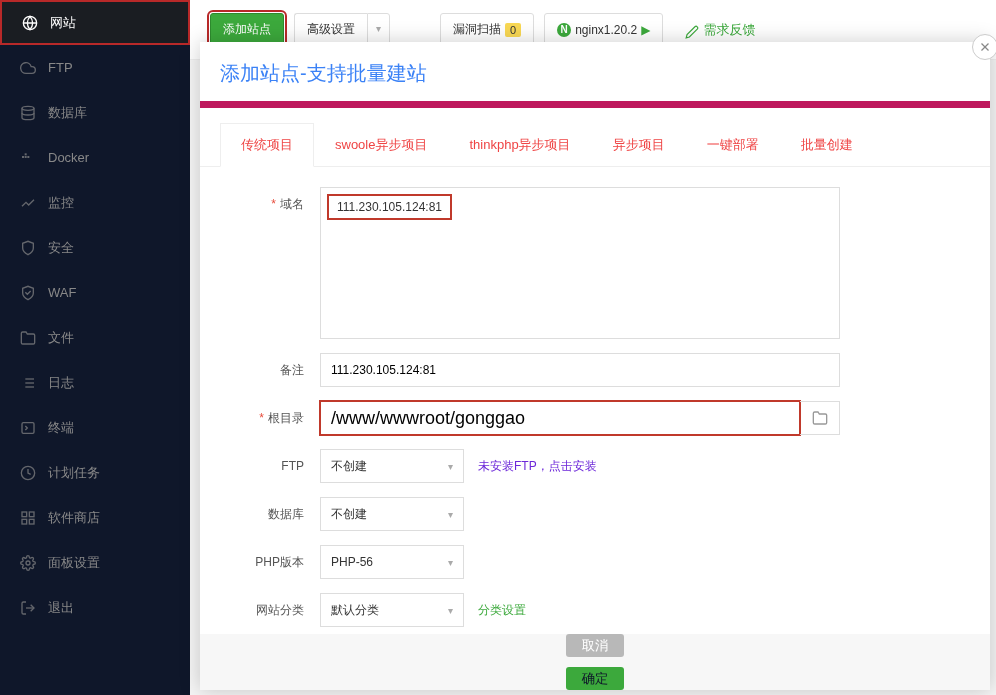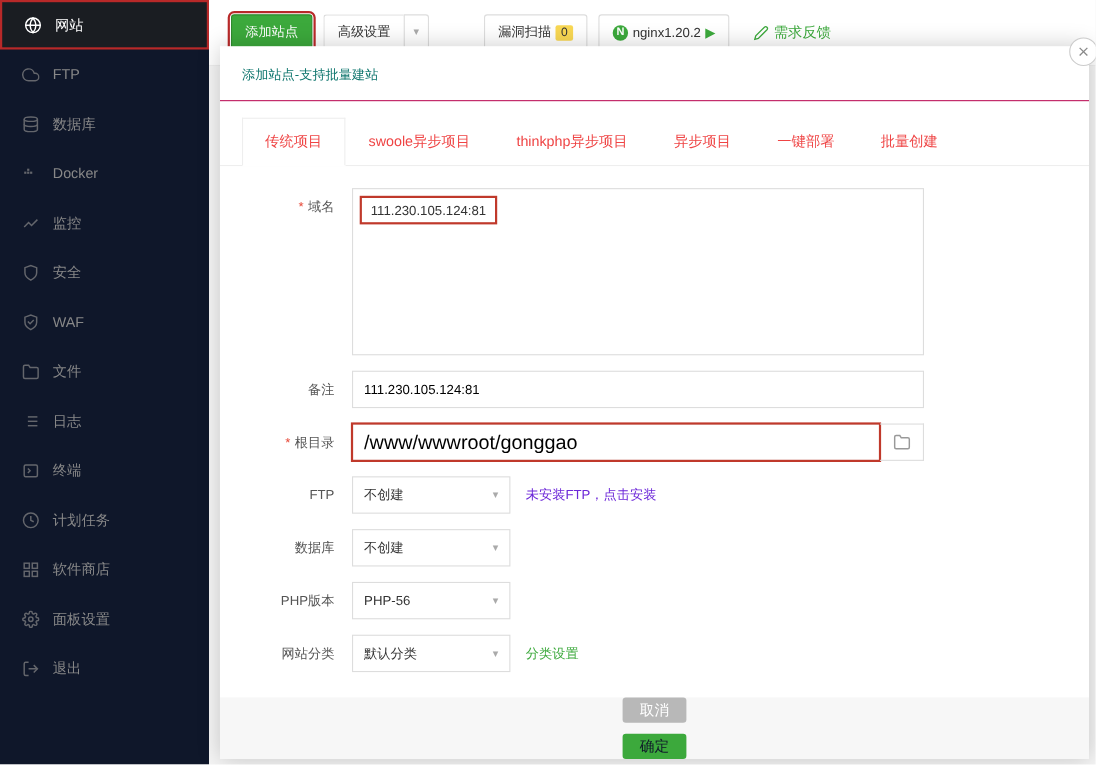--- a/index.html
+++ b/index.html
@@ -14,25 +14,25 @@
     
     .topbar { position: absolute; left: 190px; top: 0; right: 0; height: 60px; background: #fff; display: flex; align-items: center; padding-left: 20px; gap: 10px; border-bottom: 1px solid #eee; }
     .btn { display: inline-flex; align-items: center; height: 32px; padding: 16px 12px; border-radius: 3px; cursor: pointer; font-size: 12px; border: 1px solid #ddd; background: #fff; }
     .btn-green { background: #3ca93c; color: #fff; border: 1px solid #2e8b2e; outline: 2px solid #b82929; outline-offset: 1px; }
     .adv-wrap { display: flex; }
     .adv-wrap .btn-l { border-radius: 3px 0 0 3px; border-right: none; }
     .adv-wrap .btn-r { border-radius: 0 3px 3px 0; padding: 0 8px; }
     .badge-y { background: #f9d853; color: #333; padding: 1px 5px; border-radius: 2px; font-size: 11px; margin-left: 4px; }
     .n-ico { width: 14px; height: 14px; border-radius: 50%; background: #3ca93c; color: #fff; font-size: 10px; display: inline-flex; align-items: center; justify-content: center; margin-right: 4px; font-weight: bold; }
     .play { color: #3ca93c; margin-left: 4px; }
-    .link-g { color: #3ca93c; display: flex; align-items: center; gap: 4px; }
+    .link-g { color: #3ca93c; display: flex; align-items: flex-end; gap: 4px; }
     
     .modal { position: absolute; left: 200px; top: 42px; width: 790px; height: 648px; background: #fff; box-shadow: 0 0 20px rgba(0,0,0,.2); }
     .modal-close { position: absolute; right: -8px; top: -8px; width: 26px; height: 26px; border-radius: 50%; background: #fff; border: 1px solid #ccc; display: flex; align-items: center; justify-content: center; cursor: pointer; }
-    .modal-title { padding: 18px 20px 14px; font-size: 12px; color: #0f766e; border-bottom: 1px solid #be185d; }
+    .modal-title { padding: 18px 20px 14px; font-size: 20px; color: #3b82f6; border-bottom: 7px solid #be185d; }
     .tabs { display: flex; padding: 0 20px; border-bottom: 1px solid #eee; margin-top: 14px; }
     .tab { padding: 12px 20px; font-size: 13px; color: #ef4444; cursor: pointer; border: 1px solid transparent; border-bottom: none; position: relative; top: 1px; }
     .tab.active { border-color: #eee; background: #fff; border-bottom: 1px solid #fff; }
     
     .form { padding: 20px 30px 20px 20px; }
     .row { display: flex; align-items: flex-start; margin-bottom: 14px; }
     .row-label { width: 100px; text-align: right; padding-right: 16px; line-height: 34px; font-size: 12px; color: #555; }
     .req { color: #e74c3c; margin-right: 4px; }
     .textarea { width: 520px; height: 152px; border: 1px solid #ddd; padding: 6px; position: relative; }
     .domain-chip { display: inline-block; padding: 4px 8px; border: 2px solid #c0392b; font-size: 12px; }

